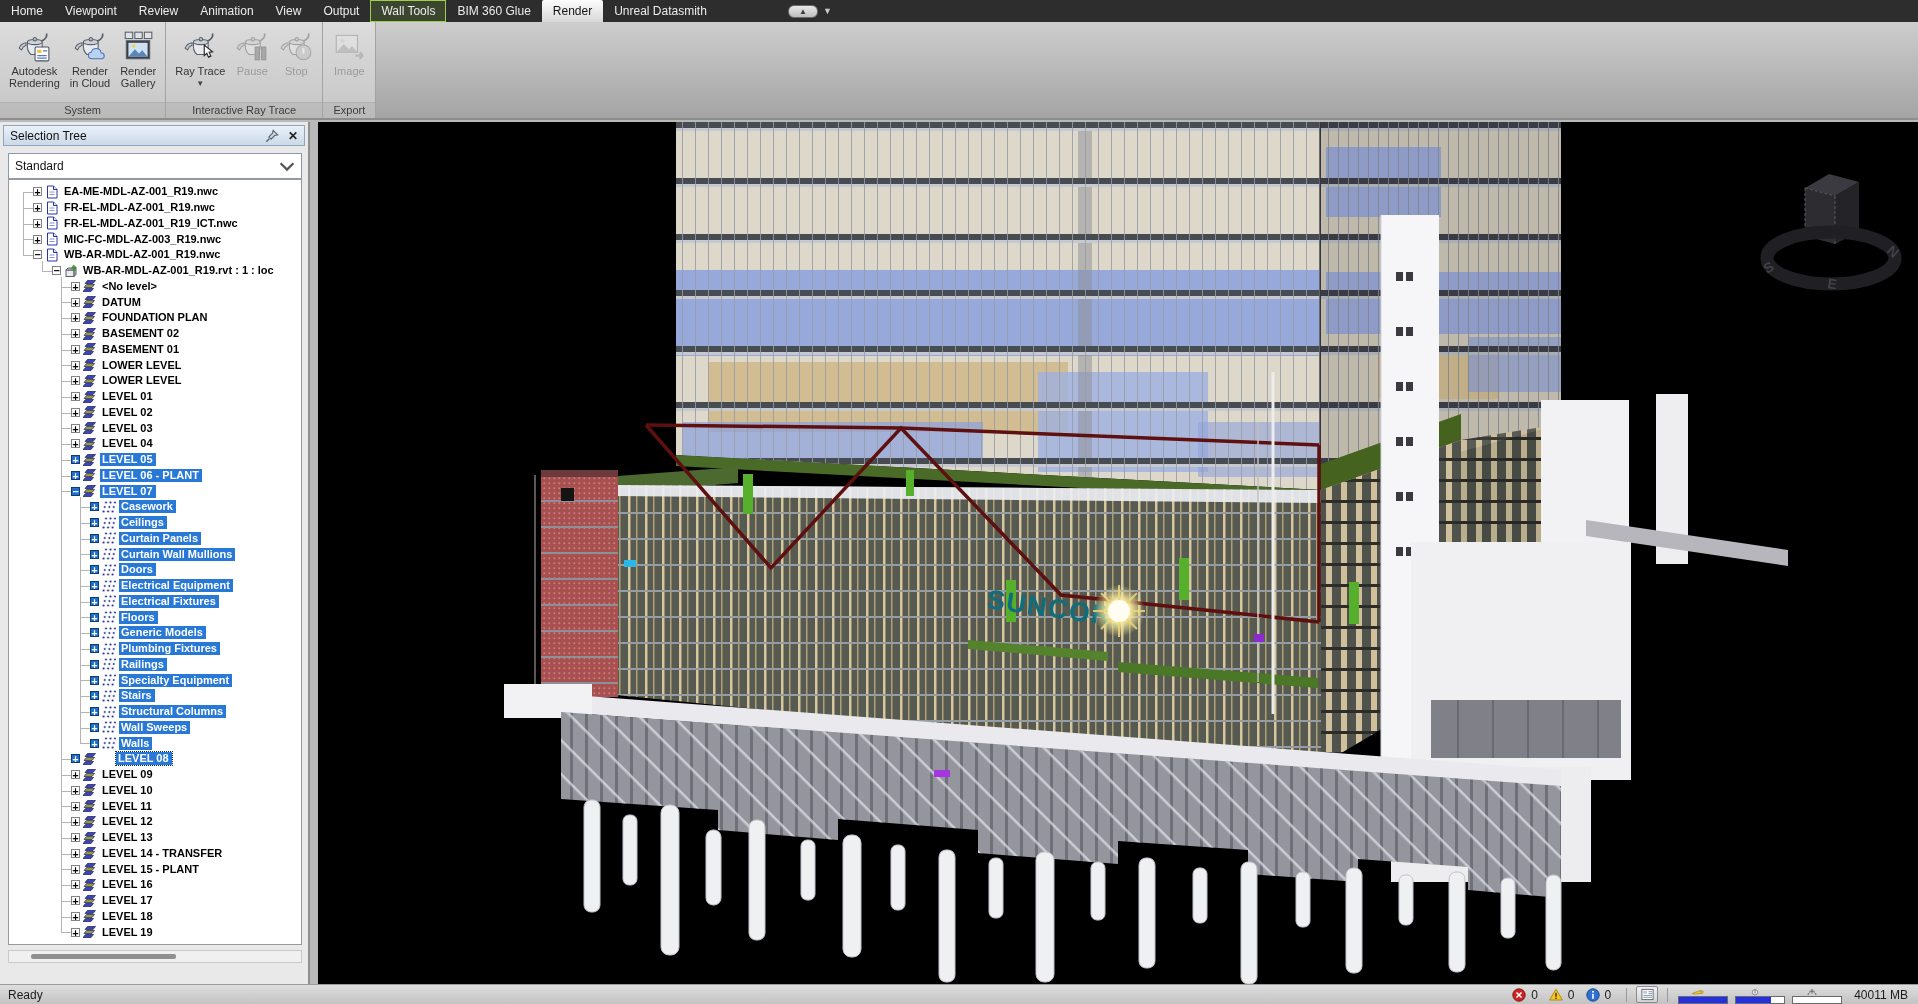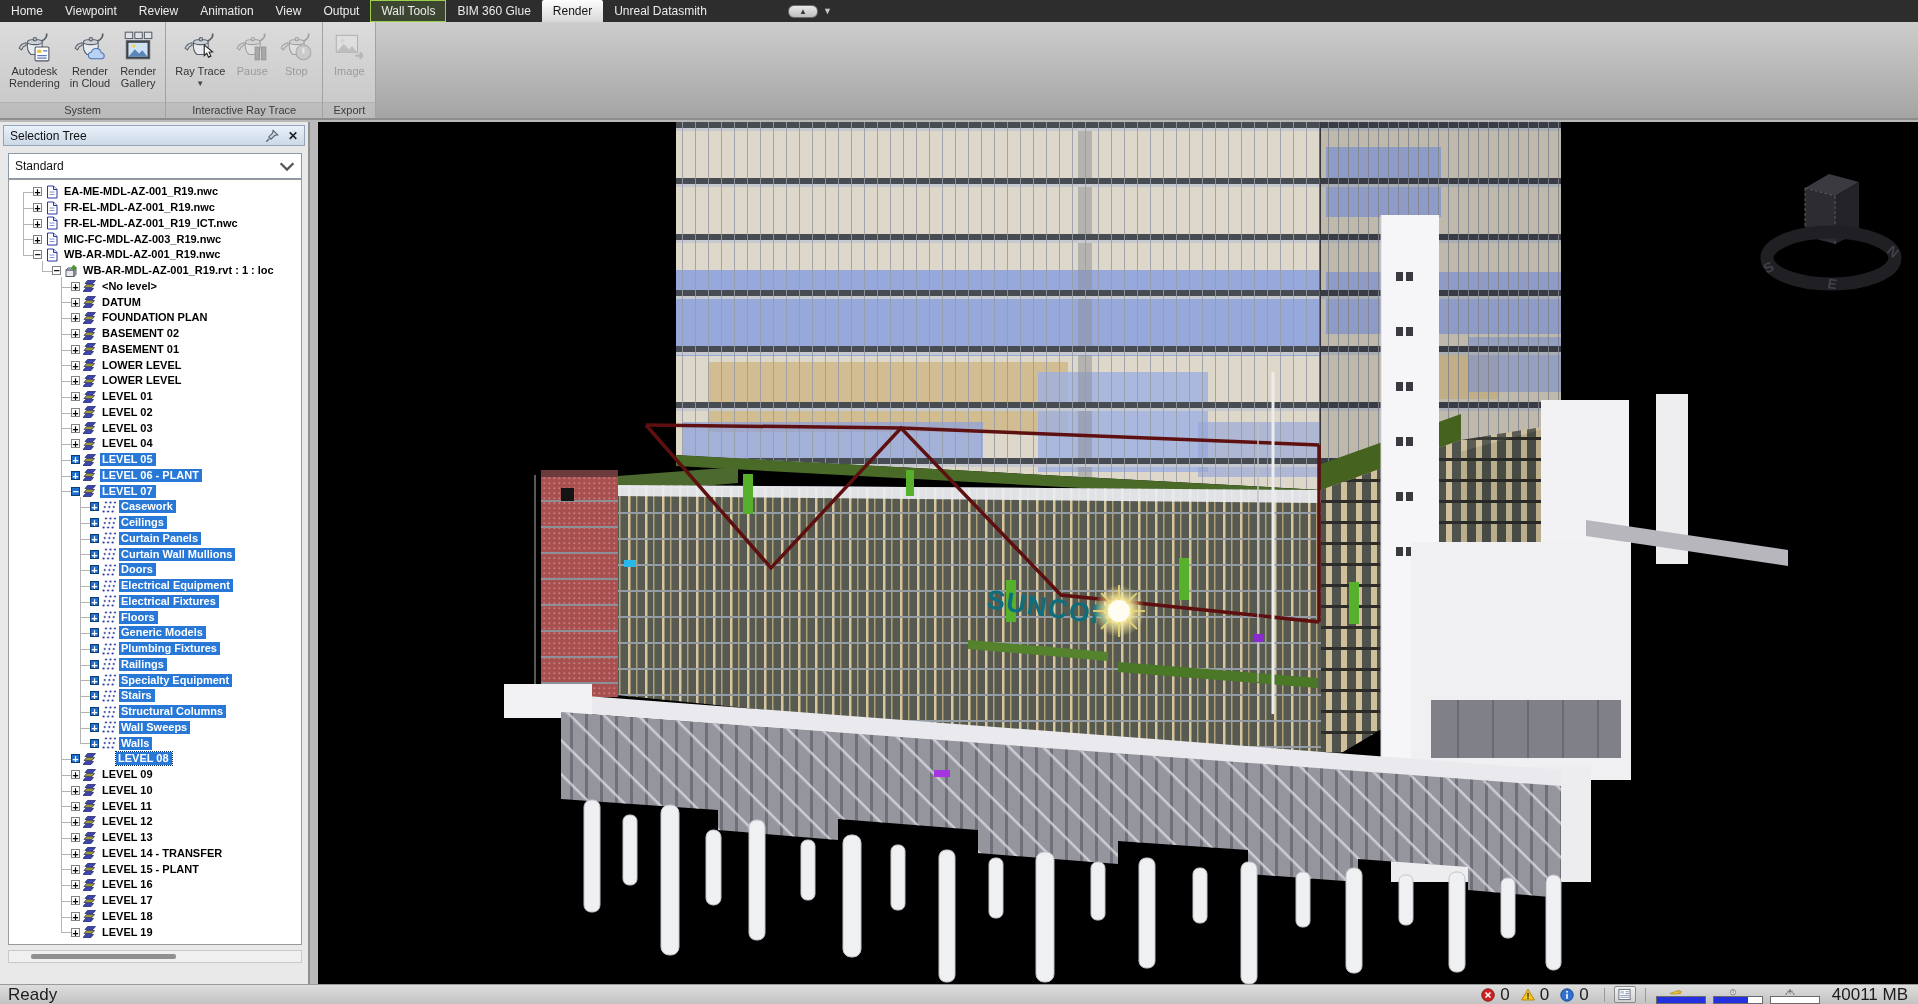--- a/index.html
+++ b/index.html
@@ -69,21 +69,21 @@
   #hscroll-thumb { position:absolute; left:22px; top:3px; width:145px; height:5px;
     background:#909090; border-radius:2px; }
 
   
   #viewport { position:absolute; left:318px; top:122px; width:1600px; height:862px;
     background:#000; }
 
   
   #statusbar { position:absolute; left:0; top:984px; width:1918px; height:20px;
     background:linear-gradient(180deg,#dedede,#c2c2c2); border-top:1px solid #9a9a9a;
-    display:flex; align-items:center; font-size:17px; color:#1c1c1c; }
+    display:flex; align-items:center; font-size:12px; color:#1c1c1c; }
   #status-ready { margin-left:8px; }
   #status-right { margin-left:auto; display:flex; align-items:center; gap:5px; margin-right:10px; }
   .sicon { width:14px; height:14px; display:flex; }
   .sicon svg { width:14px; height:14px; }
   .scount { margin-right:6px; }
   .ssep { width:1px; height:14px; background:#9a9a9a; margin:0 4px; }
   #sheet-btn { width:22px; height:17px; border:1px solid #8a8a8a; border-radius:2px;
     background:linear-gradient(#f2f2f2,#d2d2d2); display:flex; align-items:center; justify-content:center; }
   .pwidget { display:flex; flex-direction:column; align-items:center; width:52px; }
   .pwidget .sicon { height:11px; width:24px; }

